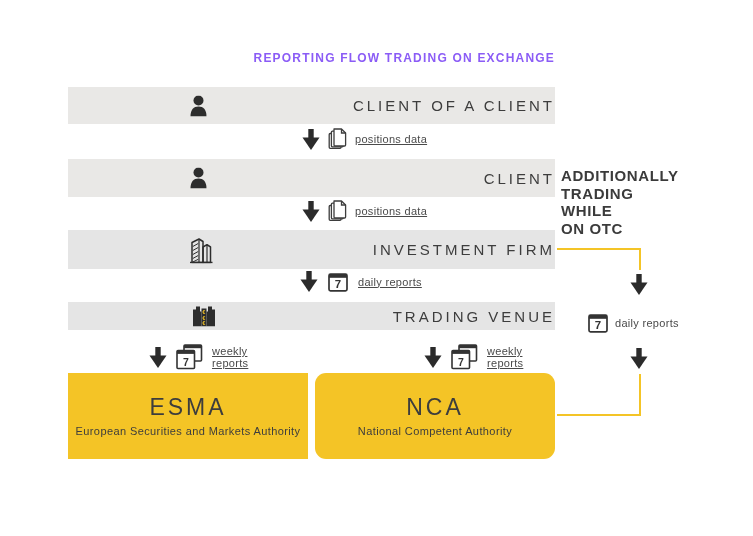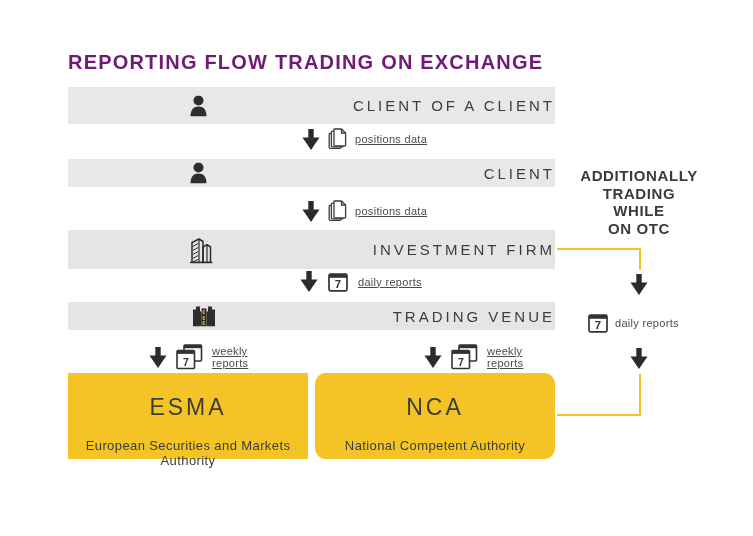--- a/index.html
+++ b/index.html
@@ -1,48 +1,48 @@
 <!DOCTYPE html>
 <html><head>
 <meta charset="utf-8">
 <style>
   html,body{margin:0;padding:0;background:#ffffff;}
   .canvas{position:relative;width:753px;height:536px;background:#ffffff;overflow:hidden;
           font-family:"Liberation Sans",sans-serif;}
 
-  .title{position:absolute;left:68px;top:51px;width:487px;text-align:left;
-         font-size:20px;font-weight:bold;letter-spacing:1.2px;color:#701a75;}
+  .title{position:absolute;left:68px;top:51px;width:487px;text-align:right;
+         font-size:12px;font-weight:bold;letter-spacing:1.2px;color:#8b5cf6;}
 
   .fbox{position:absolute;left:68px;width:487px;display:flex;align-items:center;justify-content:flex-end;}
   .fbox.gray{background:#e9e8e6;}
   .fbox.yellow{background:#e5e5e5;}
   .fbox .flabel{font-size:15px;letter-spacing:3px;color:#3d3d3d;white-space:nowrap;}
   .boxicon{position:absolute;top:50%;transform:translateY(-50%);line-height:0;}
   #box1{top:87px;height:37px;}  #box1 .flabel{margin-left:72px;}
-  #box2{top:159px;height:28px;}
+  #box2{top:159px;height:38px;}
   #box3{top:230px;height:39px;} #box3 .flabel{margin-left:34px;}
   #box4{top:302px;height:28px;}
   .i-person{left:122px;} .i-building{left:120px;} .i-exchange{left:124px;}
 
   .conn{position:absolute;display:flex;align-items:center;gap:7px;color:#4a4a4a;line-height:0;text-decoration:underline;}
   .conn .clabel{font-size:11px;letter-spacing:0.3px;line-height:12px;color:#4a4a4a;white-space:nowrap;}
   #conn1{left:302px;top:128px;}
   #conn2{left:302px;top:200px;}
   #conn3{left:300px;top:271px;gap:10px;}
   #conn4l{left:149px;top:344px;gap:9px;}
   #conn4r{left:424px;top:344px;gap:9px;}
   .wrap2{width:50px;white-space:normal !important;}
 
   .auth{position:absolute;top:373px;width:240px;height:86px;background:#f4c426;
         text-align:center;color:#3d3d3d;}
   #esma{left:68px;} #nca{left:315px;border-radius:11px;}
   .auth .abbr{margin-top:21px;font-size:23px;letter-spacing:3px;}
-  .auth .full{margin-top:17px;font-size:13px;letter-spacing:0.4px;}
-
-  .otc-heading{position:absolute;left:561px;top:167px;width:156px;text-align:center;
+  .auth .full{margin-top:4px;font-size:11px;letter-spacing:0.4px;}
+
+  .otc-heading{position:absolute;left:561px;top:167px;width:156px;text-align:left;
                font-weight:bold;font-size:15px;line-height:17.5px;letter-spacing:0.6px;color:#3b3b3b;}
   .elbow{position:absolute;left:557px;width:82px;}
   #elbow-top{top:248px;height:20px;border-top:2px solid #f4c426;border-right:2px solid #f4c426;}
   #elbow-bottom{top:374px;height:40px;border-bottom:2px solid #f4c426;border-right:2px solid #f4c426;}
   .otc-arrow{position:absolute;left:630px;line-height:0;}
   #otc-arrow1{top:274px;} #otc-arrow2{top:348px;}
   .otc-report{position:absolute;left:588px;top:313px;display:flex;align-items:center;gap:7px;line-height:0;}
   .otc-report .clabel{font-size:11px;letter-spacing:0.3px;line-height:12px;color:#4a4a4a;white-space:nowrap;}
 </style>
 </head>

